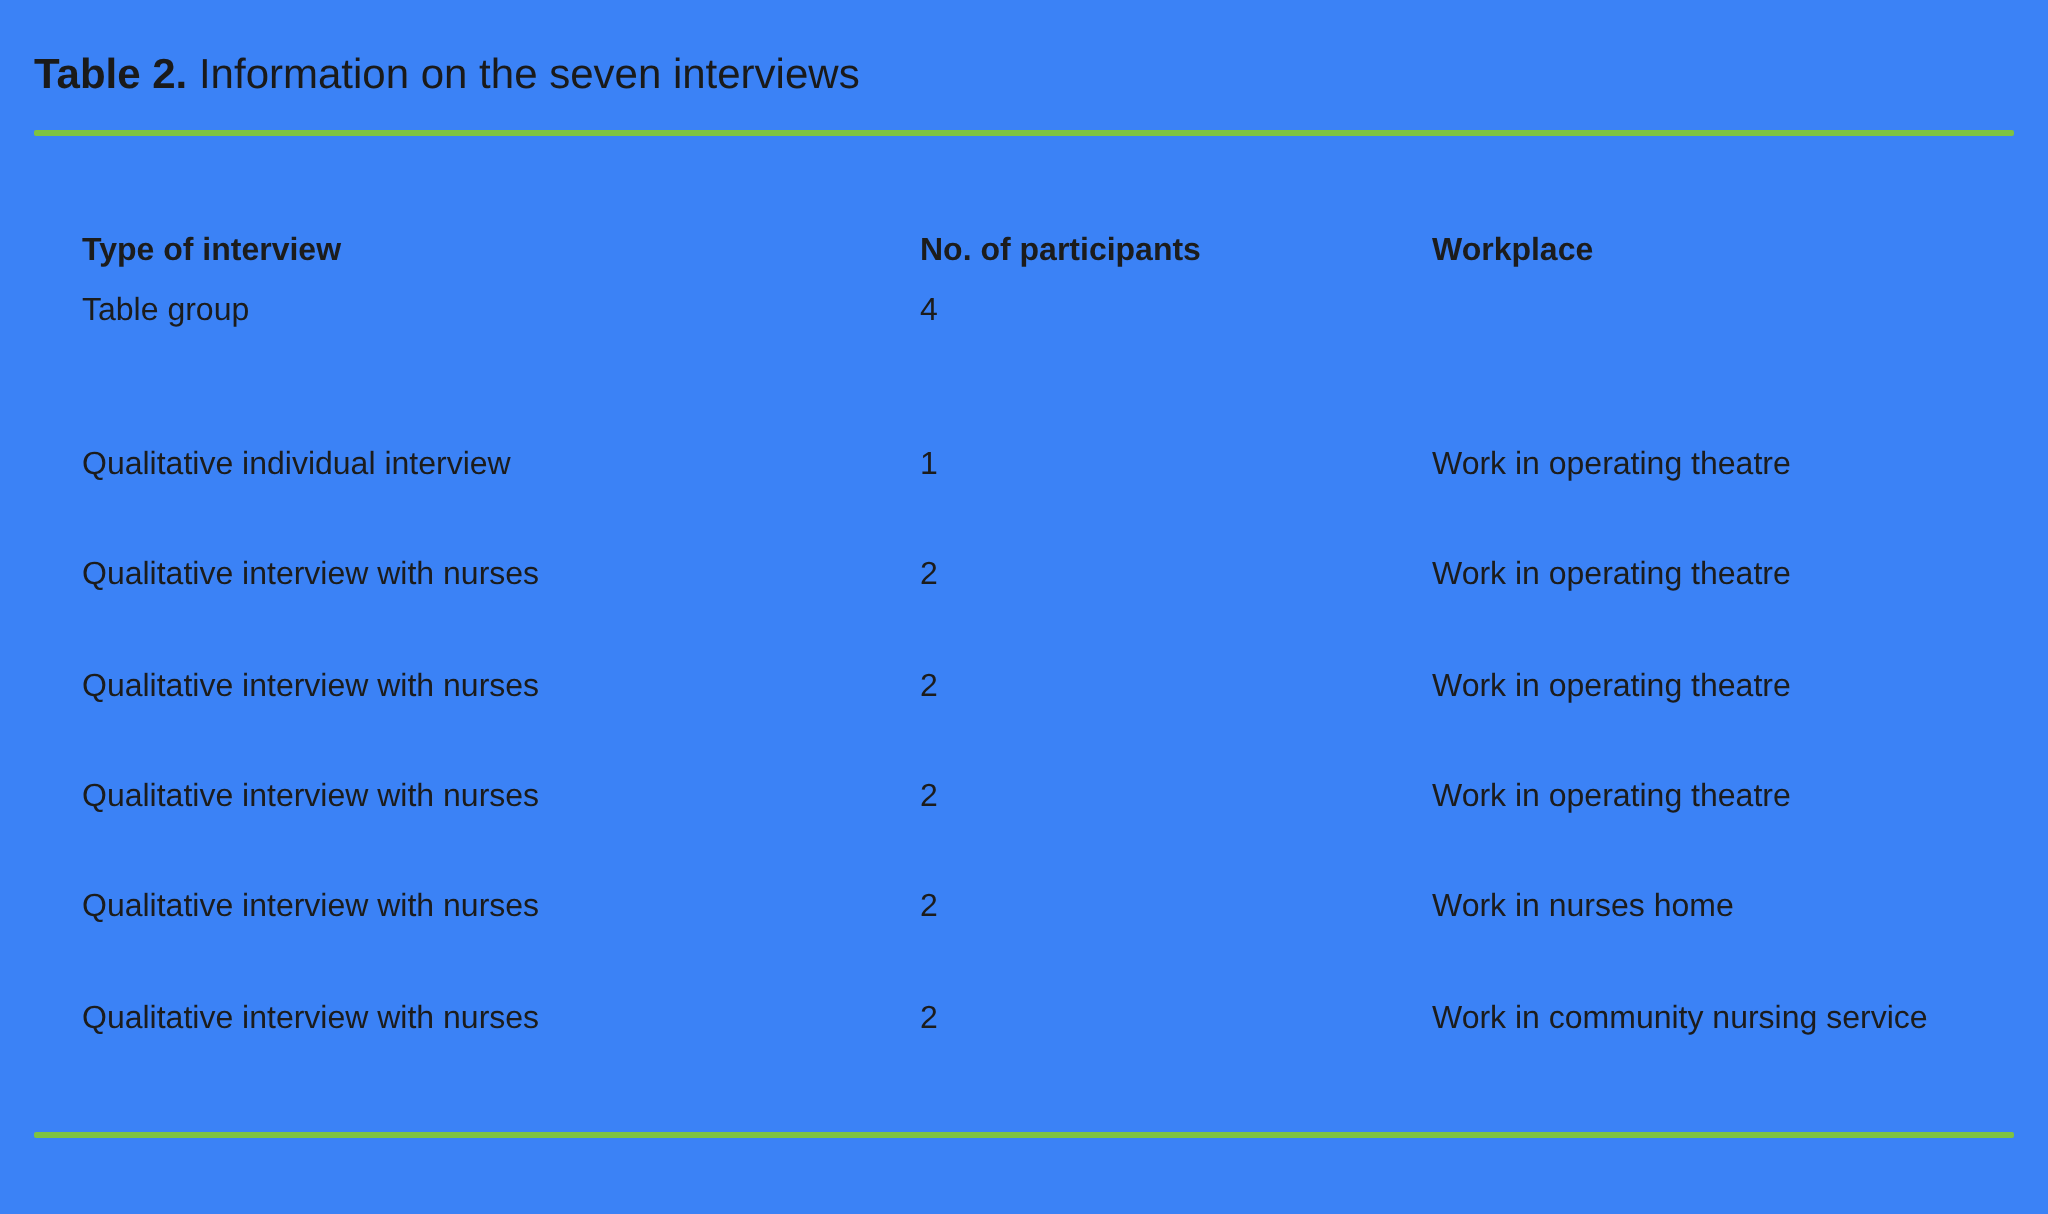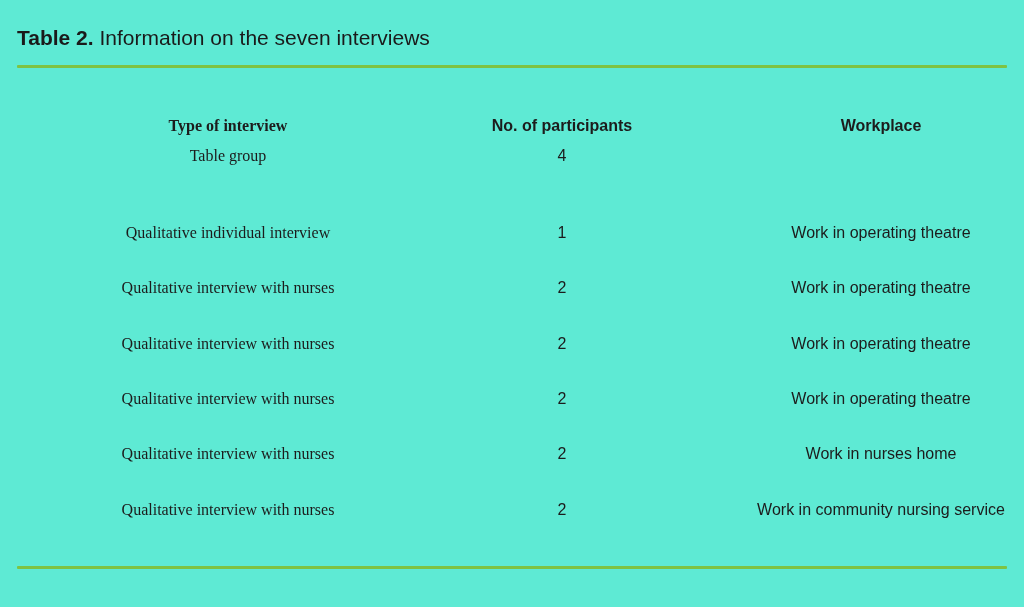--- a/index.html
+++ b/index.html
@@ -4,25 +4,24 @@
 <style>
   html, body {
     margin: 0;
     padding: 0;
     background: #ffffff;
   }
   .page {
     position: relative;
     width: 1024px;
     height: 607px;
-    background: #5eead4;
+    background: #3b82f6;
     font-family: "Liberation Sans", sans-serif;
     color: #1c1c1c;
     overflow: hidden;
-    text-align: center;
   }
   .title {
     position: absolute;
     left: 17px;
     top: 25px;
     font-size: 21px;
     line-height: 26px;
     color: #1a1a1a;
     white-space: nowrap;
   }
@@ -43,22 +42,22 @@
     left: 0;
     width: 1024px;
     font-size: 16px;
     line-height: 23px;
   }
   .row.header { font-weight: bold; }
   .cell {
     position: absolute;
     top: 0;
   }
-  .c1 { left: 23px;  width: 410px; font-family: Liberation Serif, serif; }
-  .c2 { left: 447px; width: 230px; }
+  .c1 { left: 41px;  width: 410px; }
+  .c2 { left: 460px; width: 230px; }
   .c3 { left: 716px; width: 330px; }
 </style>
 </head>
 <body>
 
 <div class="page">
 
   <div class="title">
     <span class="title-label">Table 2.</span><span> Information on the seven interviews</span>
   </div>

